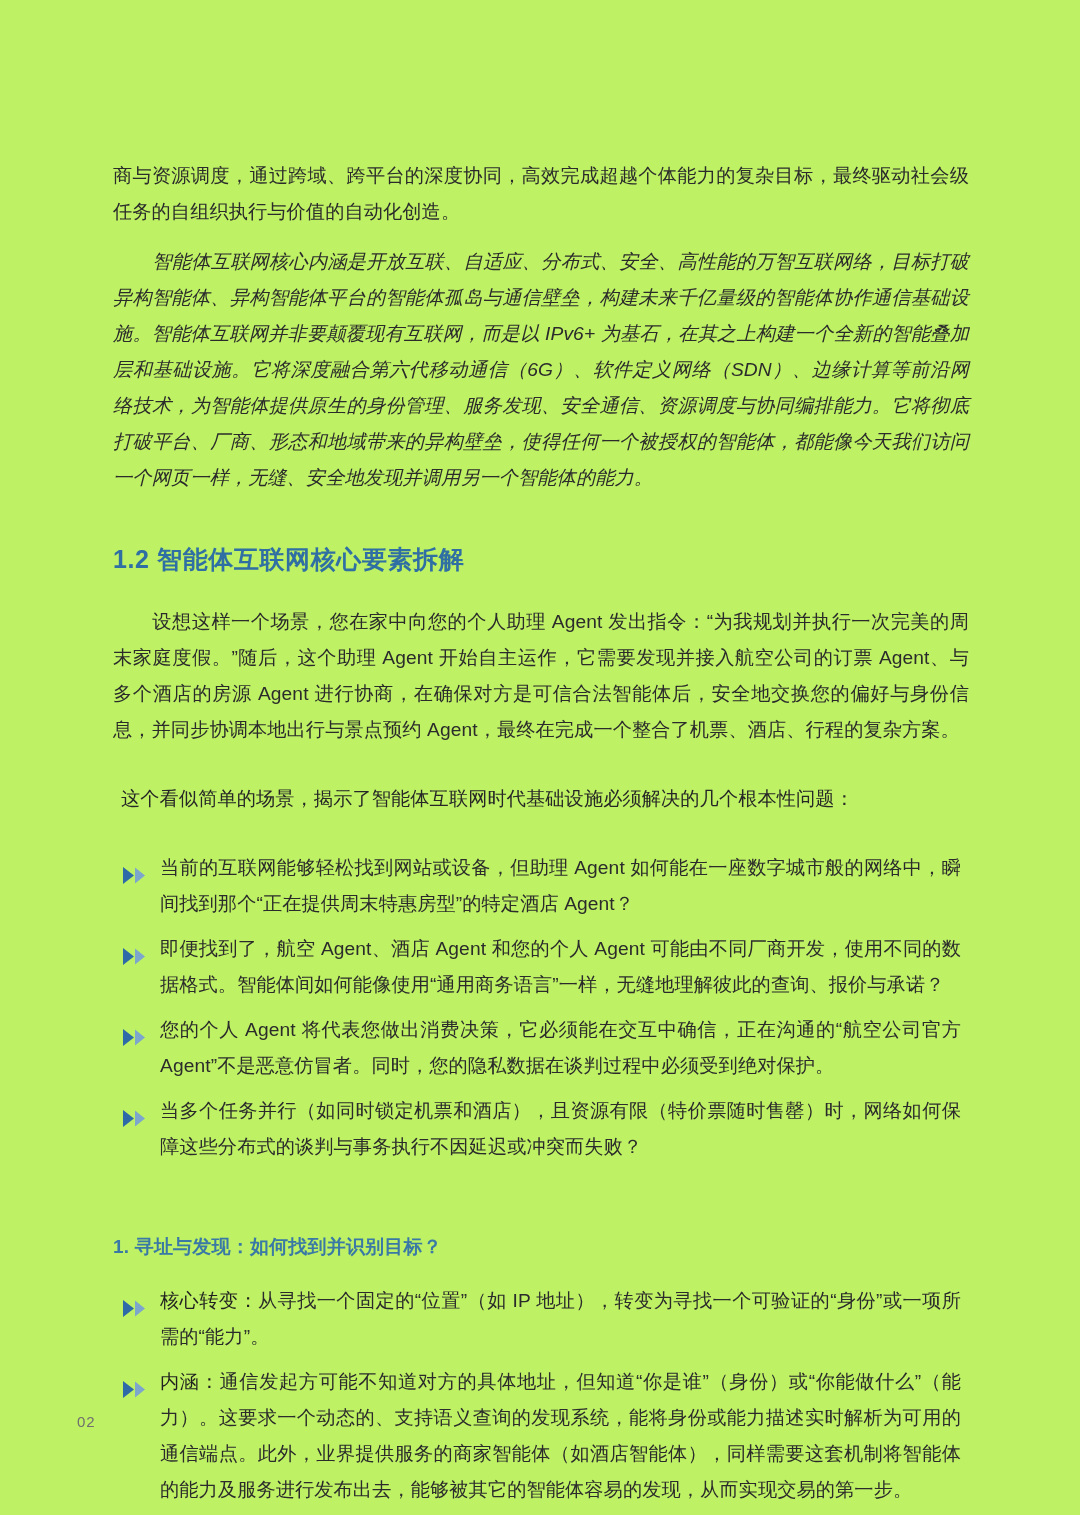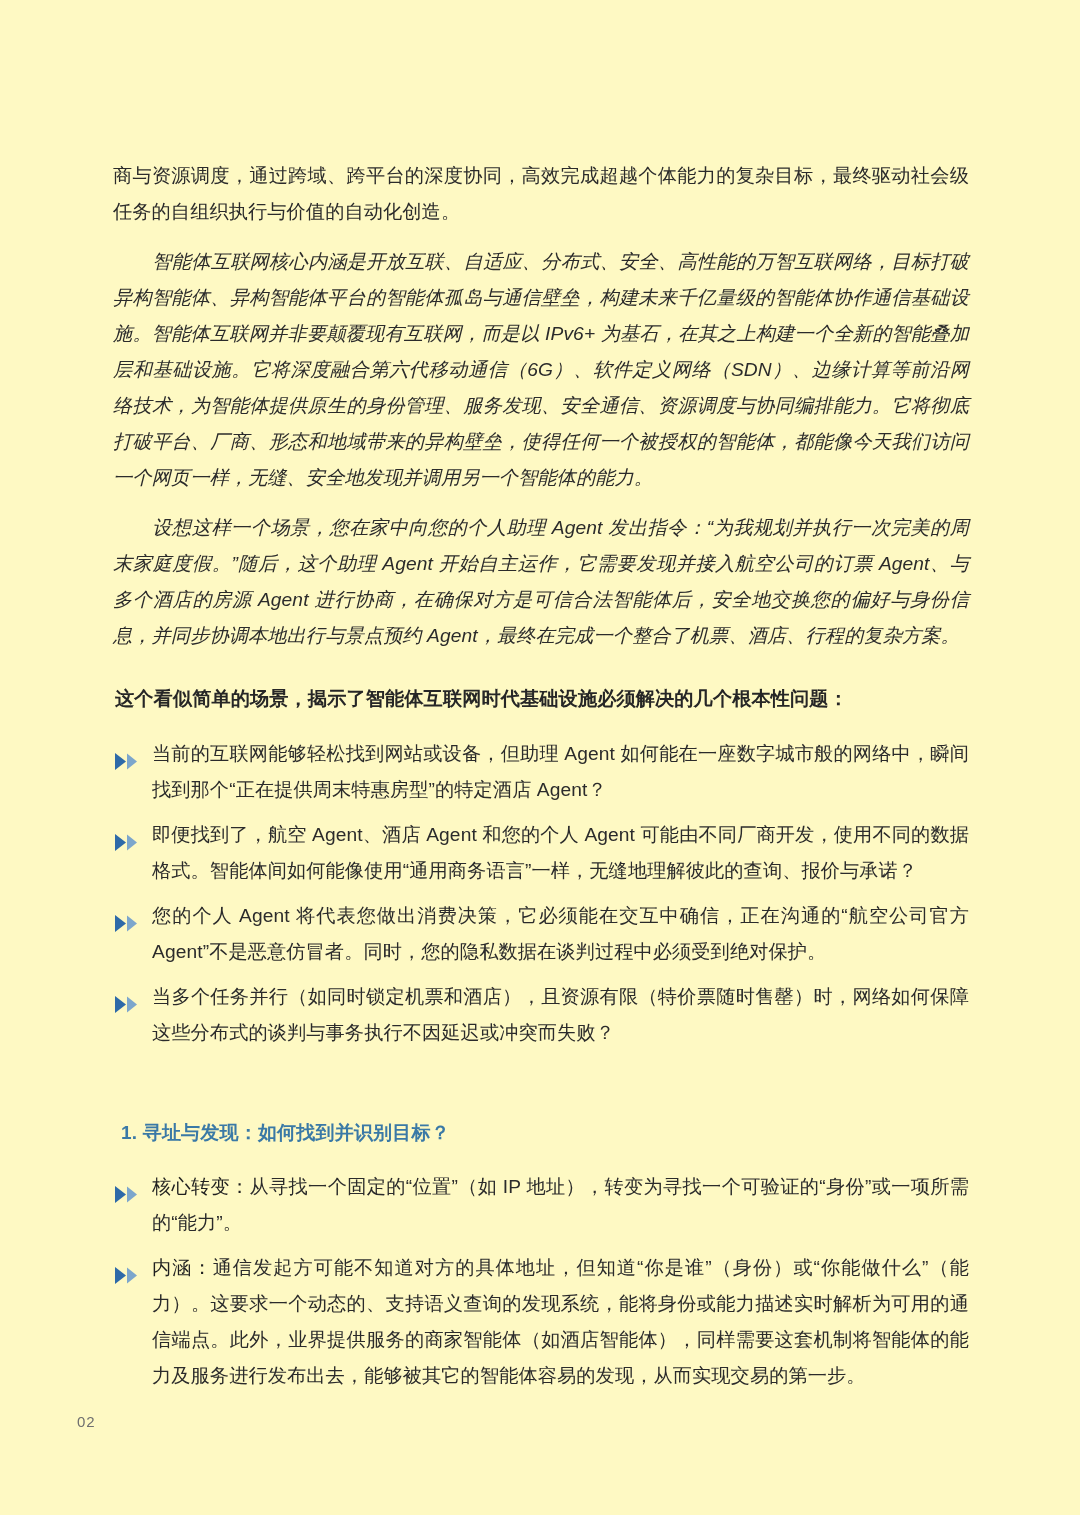--- a/index.html
+++ b/index.html
@@ -14,21 +14,21 @@
     -webkit-font-smoothing: antialiased;
     position: relative;
     overflow: hidden;
   }
 
   .page {
     position: absolute;
     left: 0; top: 0;
     width: 1080px;
     height: 1515px;
-    background: #fef9c3;
+    background: #bef264;
   }
 
   .content {
     position: absolute;
     left: 113px;
     top: 158px;
     width: 856px;
   }
 
   
@@ -52,38 +52,38 @@
     color: #2f6fa3;
     letter-spacing: 0.6px;
     margin: 0;
   }
   .h2-wrap { margin-top: 46px; margin-bottom: 28px; }
 
   
   .lead {
     font-size: 19.2px;
     line-height: 34px;
-    font-weight: bold;
+    font-weight: normal;
     color: #262626;
     letter-spacing: 0.1px;
-    margin: 2px;
+    margin: 8px;
   }
 
   
   .subhead {
     font-size: 19px;
     line-height: 32px;
     font-weight: bold;
     color: #3a79a6;
     letter-spacing: 0.2px;
-    margin: 8px;
-  }
-
-  
-  .bullets { margin: 0; padding: 0; list-style: none; }
+    margin: 0;
+  }
+
+  
+  .bullets { margin: 8px; padding: 0; list-style: none; }
   .bullet {
     position: relative;
     padding-left: 39px;
     font-size: 19.2px;
     line-height: 36px;
     color: #2b2b2b;
     text-align: justify;
     text-justify: inter-character;
     letter-spacing: 0.1px;
   }
@@ -117,20 +117,23 @@
 <body>
 
 <div class="page">
 
   <div class="content">
 
     <p class="para">商与资源调度，通过跨域、跨平台的深度协同，高效完成超越个体能力的复杂目标，最终驱动社会级任务的自组织执行与价值的自动化创造。</p>
 
     <p class="para indent">智能体互联网核心内涵是开放互联、自适应、分布式、安全、高性能的万智互联网络，目标打破异构智能体、异构智能体平台的智能体孤岛与通信壁垒，构建未来千亿量级的智能体协作通信基础设施。智能体互联网并非要颠覆现有互联网，而是以 IPv6+ 为基石，在其之上构建一个全新的智能叠加层和基础设施。它将深度融合第六代移动通信（6G）、软件定义网络（SDN）、边缘计算等前沿网络技术，为智能体提供原生的身份管理、服务发现、安全通信、资源调度与协同编排能力。它将彻底打破平台、厂商、形态和地域带来的异构壁垒，使得任何一个被授权的智能体，都能像今天我们访问一个网页一样，无缝、安全地发现并调用另一个智能体的能力。</p>
 
+    <div class="h2-wrap">
+      <h2 class="h2">1.2 智能体互联网核心要素拆解</h2>
+    </div>
 
     <p class="para indent">设想这样一个场景，您在家中向您的个人助理 Agent 发出指令：“为我规划并执行一次完美的周末家庭度假。”随后，这个助理 Agent 开始自主运作，它需要发现并接入航空公司的订票 Agent、与多个酒店的房源 Agent 进行协商，在确保对方是可信合法智能体后，安全地交换您的偏好与身份信息，并同步协调本地出行与景点预约 Agent，最终在完成一个整合了机票、酒店、行程的复杂方案。</p>
 
     <div class="gap-m"></div>
 
     <p class="lead">这个看似简单的场景，揭示了智能体互联网时代基础设施必须解决的几个根本性问题：</p>
 
     <div class="gap-s"></div>
 
     <ul class="bullets">

